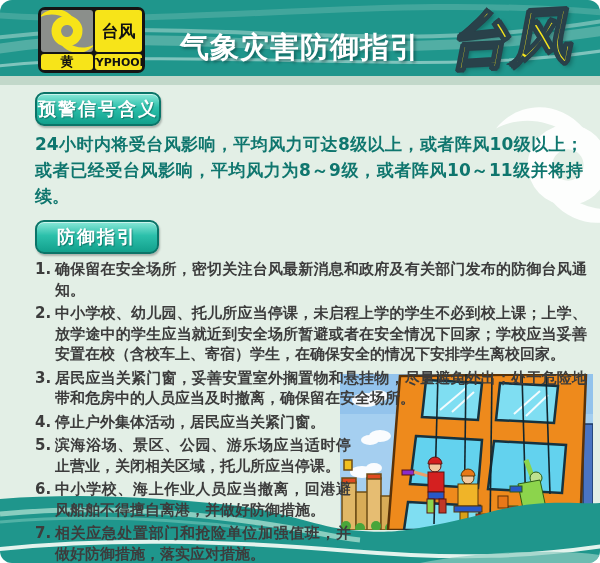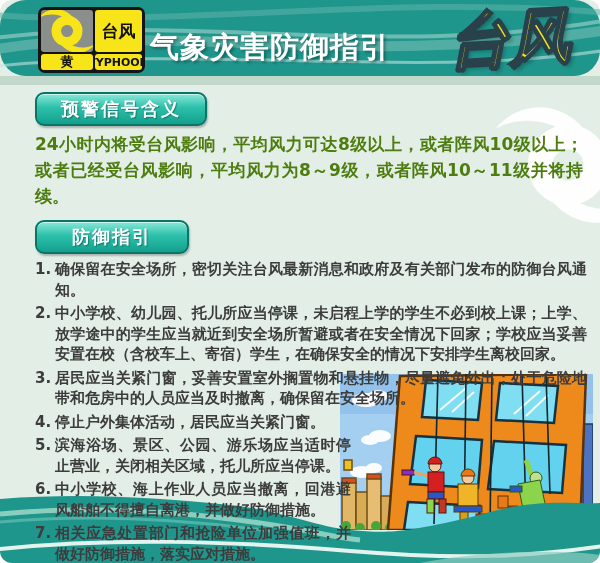--- a/index.html
+++ b/index.html
@@ -2,35 +2,35 @@
 <html><head>
 <meta charset="utf-8">
 <style>
   html,body{margin:0;padding:0;background:#ffffff;}
   .page{
     position:relative;width:600px;height:563px;overflow:hidden;
     background:#e3efe6;border-radius:12px;
     font-family:"DejaVu Sans","Liberation Sans",sans-serif;
   }
   
-  .header{position:absolute;left:0;top:0;width:600px;height:76px;background:#1f968c;z-index:4;border-radius:26px;}
+  .header{position:absolute;left:0;top:0;width:600px;height:76px;background:#1f968c;z-index:4;}
   .header svg.ribbons{position:absolute;left:0;top:0;}
   .signal-icon{
     position:absolute;left:38px;top:7px;width:107px;height:66px;
     background:#141414;border-radius:7px;padding:3px;box-sizing:border-box;
     display:grid;grid-template-columns:52px 1fr;grid-template-rows:42px 1fr;gap:2px;
   }
   .cell{border-radius:3px;display:flex;align-items:center;justify-content:center;overflow:hidden;}
   .cell.gray{background:#8b8f8b;}
   .cell.yellow{background:#f7e419;color:#111;font-weight:bold;}
   .cn-stack{font-size:17px;line-height:18px;text-align:center;letter-spacing:0;}
   .level-cell{font-size:13px;}
   .en-cell{font-size:11px;letter-spacing:0;}
   .header-title{
-    position:absolute;left:150px;top:28px;width:300px;
+    position:absolute;left:150px;top:28px;width:300px;text-align:center;
     color:#ffffff;font-size:29px;font-weight:bold;letter-spacing:1px;
     text-shadow:2px 2px 3px rgba(0,40,40,.45);white-space:nowrap;
   }
   .big-typhoon{
     position:absolute;left:448px;top:0px;width:150px;
     font-size:61px;font-weight:bold;font-style:italic;line-height:76px;
     color:#f4e41c;white-space:nowrap;transform:rotate(-3deg);
     -webkit-text-stroke:2px #29414a;
     text-shadow:2px 0 0 #29414a,-2px 0 0 #29414a,0 2px 0 #29414a,0 -2px 0 #29414a,
                 3px 3px 4px rgba(0,30,30,.35);
@@ -39,30 +39,30 @@
 
   
   .watermark{position:absolute;left:468px;top:85px;z-index:0;opacity:.95;}
 
   
   .pill{
     position:absolute;left:35px;z-index:3;
     background:linear-gradient(#8ae8d8,#2cc0ab 45%,#12a08c);
     border:2px solid #0b7468;border-radius:9px;
     color:#ffffff;font-size:18px;font-weight:bold;letter-spacing:2px;
-    padding:3px 24px;text-shadow:1px 1px 1px rgba(0,60,55,.45);
+    padding:3px 1px;text-shadow:1px 1px 1px rgba(0,60,55,.45);
     box-shadow:inset 0 1px 0 rgba(255,255,255,.55),1px 2px 2px rgba(0,0,0,.25);
   }
   .pill.meaning{top:92px;}
-  .pill.guide{top:220px;padding:3px 35px;}
+  .pill.guide{top:220px;padding:3px 20px;}
 
   
   .meaning-text{
     position:absolute;left:35px;top:131px;width:548px;z-index:3;
-    color:#4d7c0f;font-size:17px;font-weight:bold;line-height:26px;text-align:justify;
+    color:#0f766e;font-size:17px;font-weight:bold;line-height:26px;text-align:justify;
   }
   .guide-list{position:absolute;left:35px;top:259px;width:552px;z-index:3;}
   .guide-item{display:flex;color:#3c3c3c;font-size:15px;font-weight:bold;line-height:20.5px;margin-bottom:3px;}
   .guide-item .num{flex:0 0 20px;}
   .guide-item .txt{flex:1;text-align:justify;}
   .guide-item.narrow{width:316px;}
 
   
   .illustration{position:absolute;left:340px;top:374px;z-index:1;}
   .bottom-wave{position:absolute;left:0;top:493px;z-index:2;}

